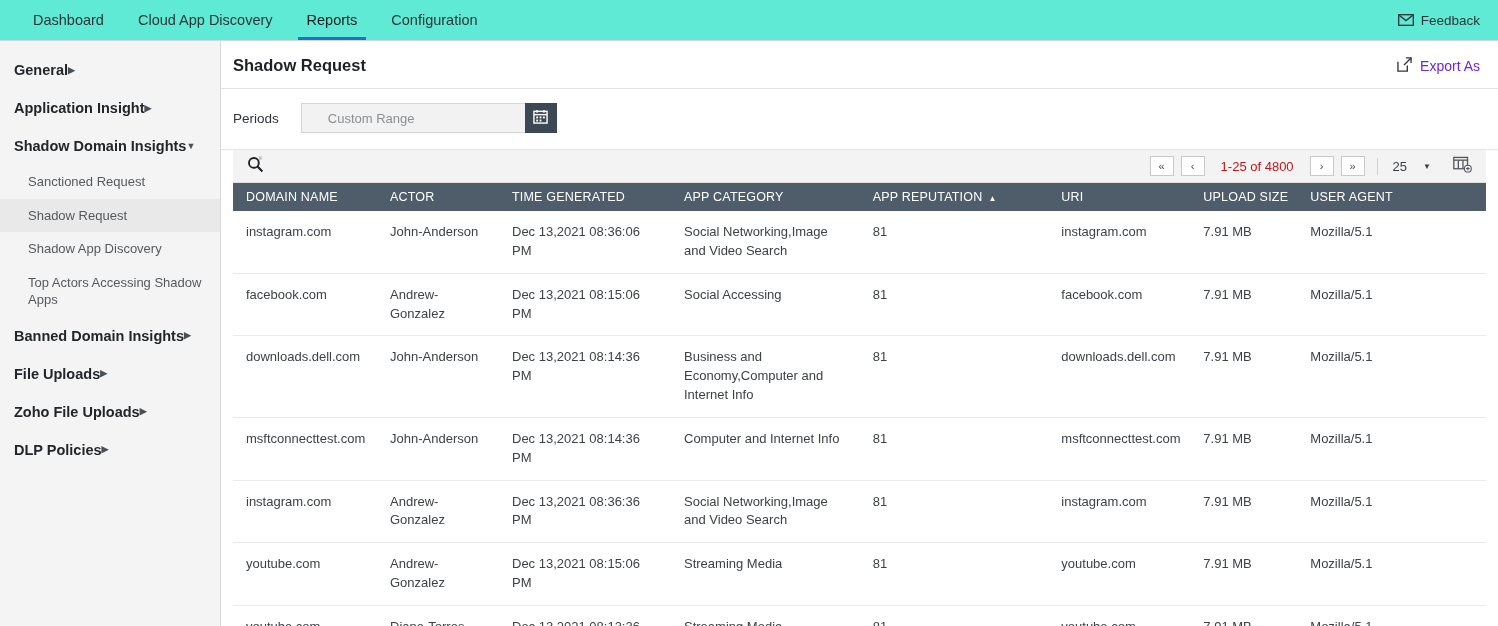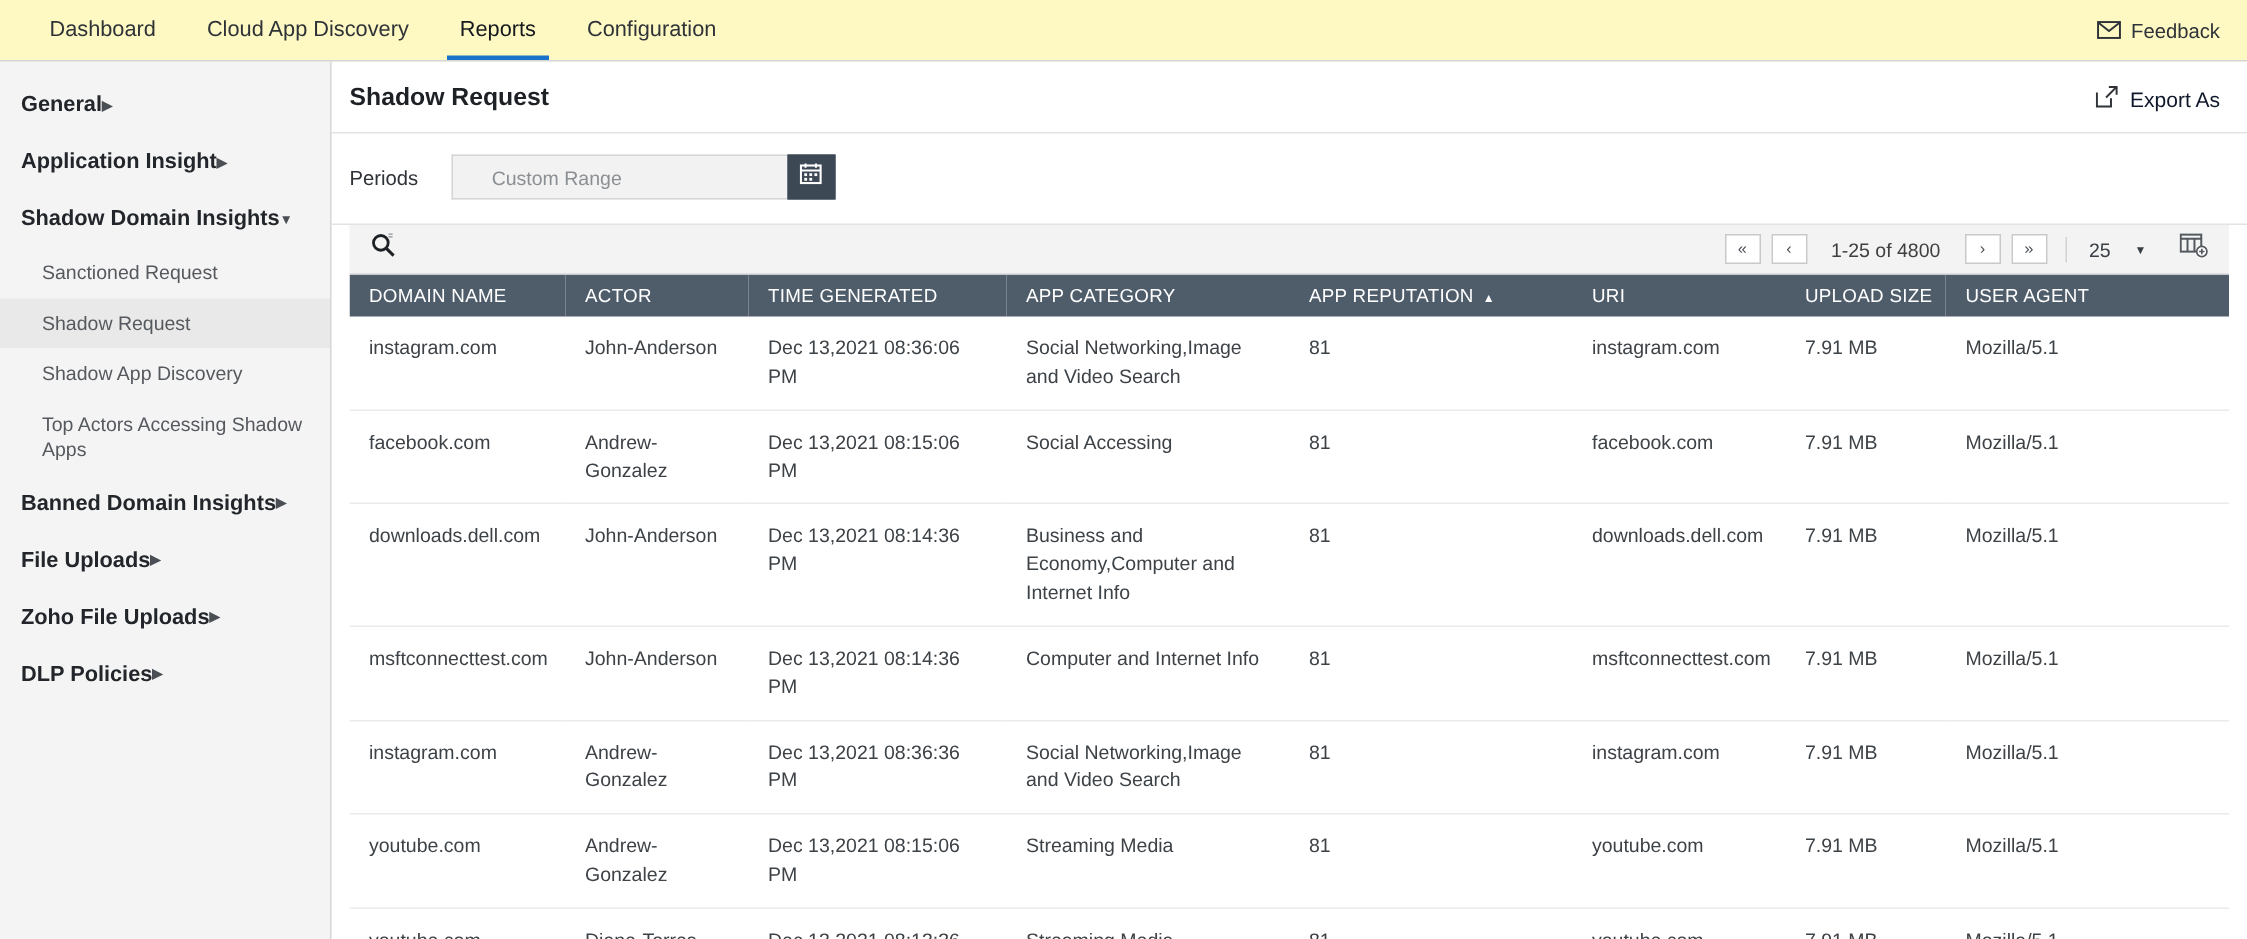--- a/index.html
+++ b/index.html
@@ -6,21 +6,21 @@
   html, body {
     width: 1498px; height: 626px;
     font-family: "Liberation Sans", sans-serif;
     background: #ffffff;
     overflow: hidden;
   }
 
   
   .topnav {
     height: 41px;
-    background: #fef9c3;
+    background: #5eead4;
     border-bottom: 1px solid #d3d7db;
     display: flex;
     align-items: stretch;
     position: relative;
   }
   .nav-tabs { display: flex; align-items: stretch; padding-left: 16px; }
   .nav-tab {
     display: flex; align-items: center;
     padding: 0 17px;
     font-size: 14.5px;
@@ -75,21 +75,21 @@
   .main { flex: 1 1 auto; min-width: 0; position: relative; }
 
   .page-head {
     display: flex; align-items: center; justify-content: space-between;
     padding: 15px 18px 13px 12px;
     border-bottom: 1px solid #e3e3e3;
   }
   .page-title { font-size: 16.5px; font-weight: bold; color: #1d2126; }
   .export {
     display: flex; align-items: center; gap: 8px;
-    font-size: 14px; color: #0f172a; cursor: pointer;
+    font-size: 14px; color: #6d28d9; cursor: pointer;
   }
 
   .filter-bar {
     display: flex; align-items: center; gap: 22px;
     padding: 14px 12px 16px 12px;
     border-bottom: 1px solid #e3e3e3;
   }
   .filter-label { font-size: 13.5px; color: #2f3338; }
   .date-field { display: flex; align-items: stretch; }
   .date-input {
@@ -121,21 +121,21 @@
   .tb-left { display: flex; align-items: center; }
   .tb-right { margin-left: auto; display: flex; align-items: center; gap: 7px; }
   .pg-btn {
     width: 24px; height: 20px;
     background: #ffffff;
     border: 1px solid #c9c9c9;
     display: flex; align-items: center; justify-content: center;
     font-size: 11px; color: #4a4f55;
     cursor: pointer;
   }
-  .pg-range { font-size: 13px; color: #404040; padding: 0 9px; }
+  .pg-range { font-size: 13px; color: #b91c1c; padding: 0 9px; }
   .pg-sep { width: 1px; height: 17px; background: #d2d2d2; margin: 0 5px; }
   .pg-size {
     font-size: 13px; color: #3a3f45;
     display: flex; align-items: center; gap: 16px;
     cursor: pointer; padding: 0 3px;
   }
   .pg-size .dn { font-size: 8px; }
   .grid-icon { margin-left: 12px; cursor: pointer; display:flex; }
 
   

